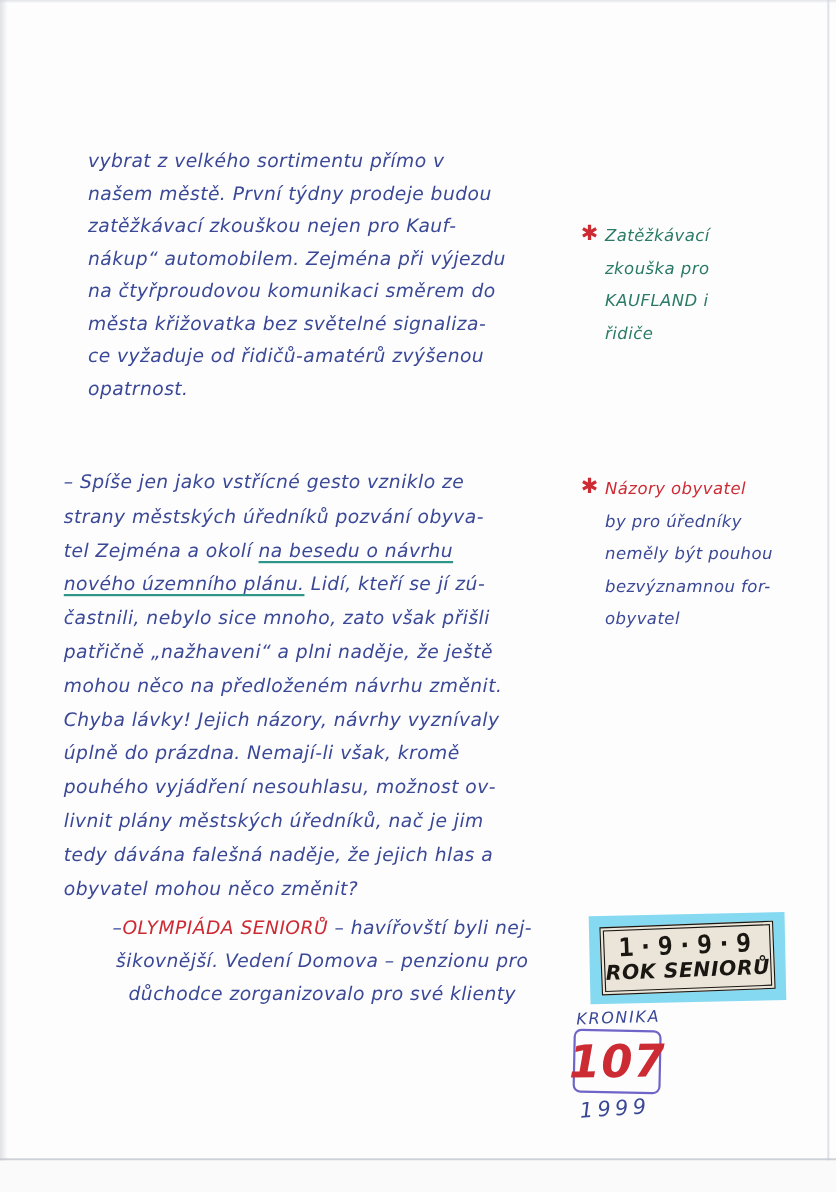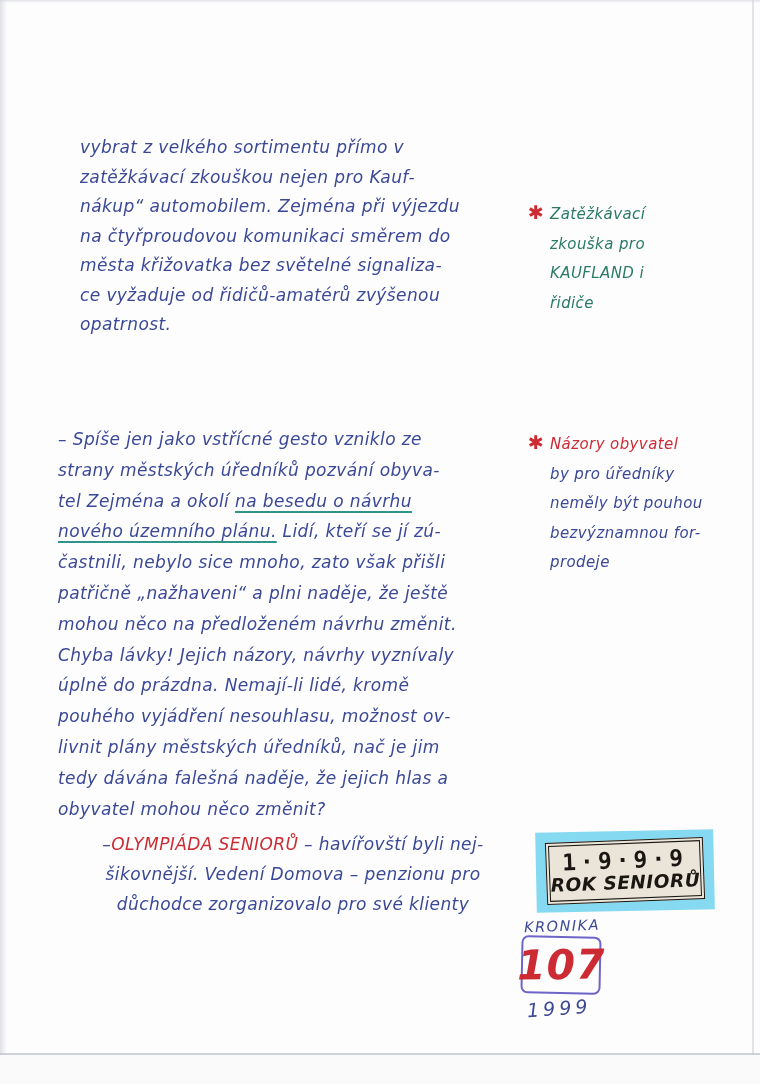--- a/index.html
+++ b/index.html
@@ -112,37 +112,38 @@
 
   <div class="edge-left"></div>
   <div class="edge-top"></div>
   <div class="edge-right"></div>
   <div class="edge-bottom"></div>
   <div class="below-edge"></div>
 
   <main>
     <section id="p1" class="para hw">
         <div class="hw-line"><span>vybrat z velkého sortimentu přímo v</span></div>
+        <div class="hw-line"><span>našem městě. První týdny prodeje budou</span></div>
         <div class="hw-line"><span>zatěžkávací zkouškou nejen pro Kauf-</span></div>
         <div class="hw-line"><span>nákup“ automobilem. Zejména při výjezdu</span></div>
         <div class="hw-line"><span>na čtyřproudovou komunikaci směrem do</span></div>
         <div class="hw-line"><span>města křižovatka bez světelné signaliza-</span></div>
         <div class="hw-line"><span>ce vyžaduje od řidičů-amatérů zvýšenou</span></div>
         <div class="hw-line"><span>opatrnost.</span></div>
       </section>
     <section id="p2" class="para hw">
         <div class="hw-line"><span>– Spíše jen jako vstřícné gesto vzniklo ze</span></div>
         <div class="hw-line"><span>strany městských úředníků pozvání obyva-</span></div>
         <div class="hw-line"><span>tel Zejména a okolí </span><span class="underlined">na besedu o návrhu</span></div>
         <div class="hw-line"><span class="underlined">nového územního plánu.</span><span> Lidí, kteří se jí zú-</span></div>
         <div class="hw-line"><span>častnili, nebylo sice mnoho, zato však přišli</span></div>
         <div class="hw-line"><span>patřičně „nažhaveni“ a plni naděje, že ještě</span></div>
         <div class="hw-line"><span>mohou něco na předloženém návrhu změnit.</span></div>
         <div class="hw-line"><span>Chyba lávky! Jejich názory, návrhy vyznívaly</span></div>
-        <div class="hw-line"><span>úplně do prázdna. Nemají-li lidé, kromě</span></div>
+        <div class="hw-line"><span>úplně do prázdna. Nemají-li však, kromě</span></div>
         <div class="hw-line"><span>pouhého vyjádření nesouhlasu, možnost ov-</span></div>
         <div class="hw-line"><span>livnit plány městských úředníků, nač je jim</span></div>
         <div class="hw-line"><span>tedy dávána falešná naděje, že jejich hlas a</span></div>
         <div class="hw-line"><span>obyvatel mohou něco změnit?</span></div>
       </section>
     <section id="p3" class="para hw">
         <div class="hw-line"><span>–</span><span class="ink-red">OLYMPIÁDA SENIORŮ</span><span> – havířovští byli nej-</span></div>
         <div class="hw-line"><span>šikovnější. Vedení Domova – penzionu pro</span></div>
         <div class="hw-line"><span>důchodce zorganizovalo pro své klienty</span></div>
       </section>
@@ -158,21 +159,21 @@
           <div class="hw-line"><span class="ink-green">řidiče</span></div>
         </div>
     </div>
     <div id="note2" class="note hw">
       <span class="note-marker">✱</span>
       <div>
           <div class="hw-line"><span class="ink-red">Názory obyvatel</span></div>
           <div class="hw-line"><span>by pro úředníky</span></div>
           <div class="hw-line"><span>neměly být pouhou</span></div>
           <div class="hw-line"><span>bezvýznamnou for-</span></div>
-          <div class="hw-line"><span>prodeje</span></div>
+          <div class="hw-line"><span>obyvatel</span></div>
         </div>
     </div>
   </aside>
 
   <div class="sticker">
     <div class="stamp">
       <div class="stamp-digits">1·9·9·9</div>
       <div class="stamp-label">ROK SENIORŮ</div>
     </div>
   </div>

